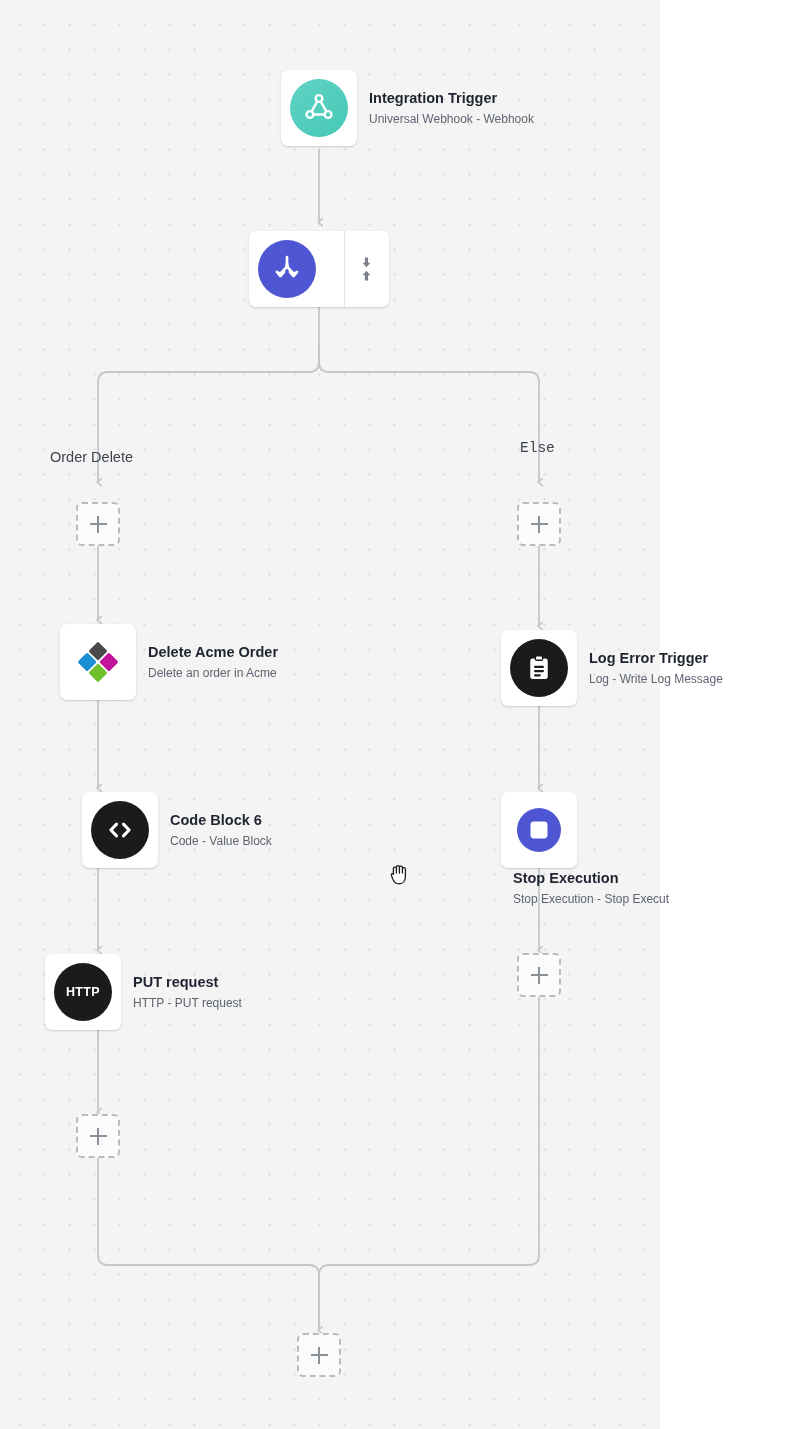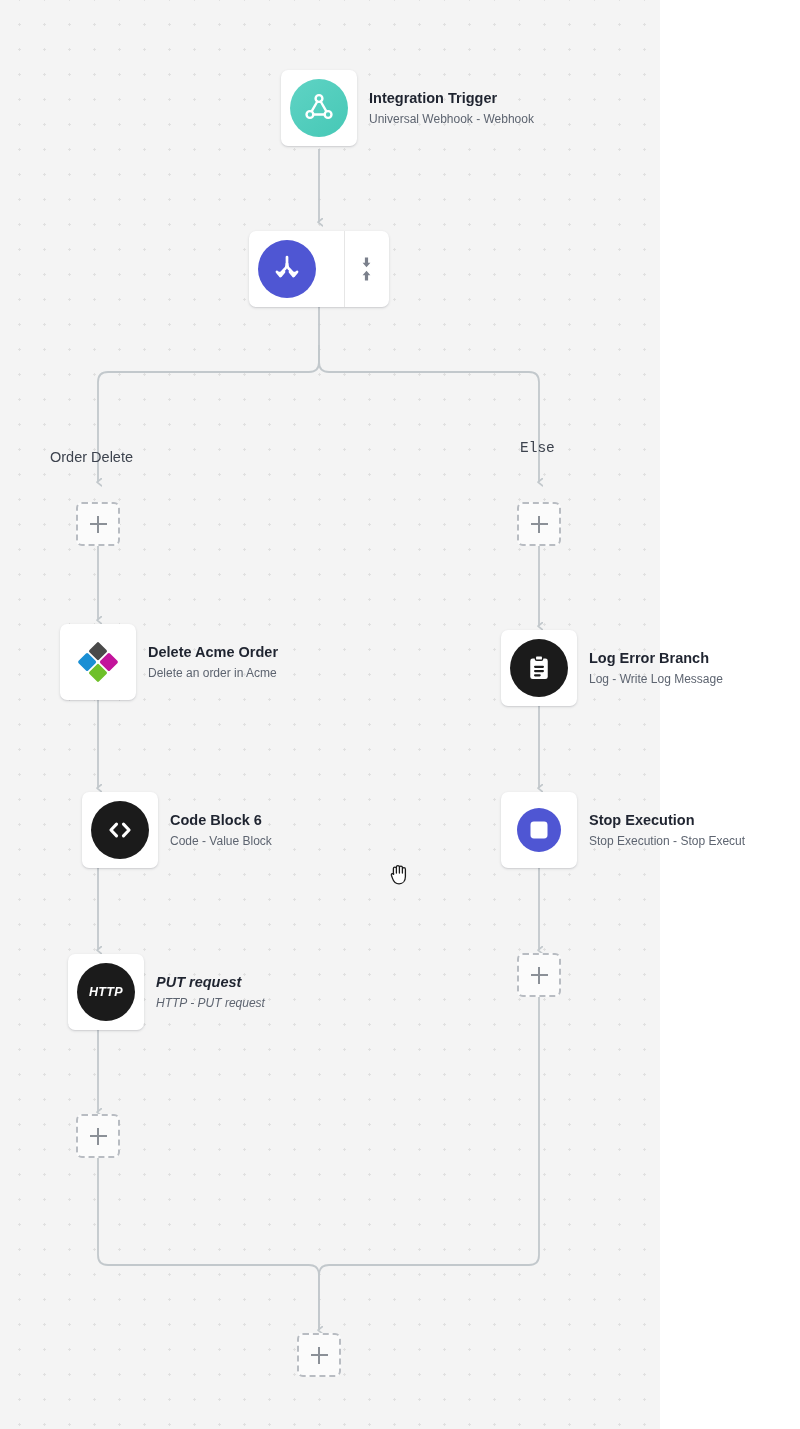--- a/index.html
+++ b/index.html
@@ -228,21 +228,21 @@
           <path d="M14.6 7.6 L18.8 12 L14.6 16.4"></path>
         </svg>
       </div>
     </div>
     <div class="labels">
       <div class="node-title">Code Block 6</div>
       <div class="node-subtitle">Code - Value Block</div>
     </div>
   </div>
 
-  <div class="node" style="left:68px; top:954px;font-style:italic;">
+  <div class="node" style="left:45px; top:954px;">
     <div class="card">
       <div class="icon-circle dark">
         <span class="http-text">HTTP</span>
       </div>
     </div>
     <div class="labels">
       <div class="node-title">PUT request</div>
       <div class="node-subtitle">HTTP - PUT request</div>
     </div>
   </div>
@@ -253,26 +253,26 @@
         <svg width="30" height="30" viewBox="0 0 24 24">
           <rect x="5" y="4.4" width="14" height="16.4" rx="1.9" fill="#ffffff"></rect>
           <rect x="9.1" y="2.2" width="5.8" height="3.6" rx="1.1" fill="#ffffff" stroke="#1b1b1b" stroke-width="1.1"></rect>
           <rect x="8" y="10.2" width="8" height="1.7" rx="0.85" fill="#1b1b1b"></rect>
           <rect x="8" y="13.6" width="8" height="1.7" rx="0.85" fill="#1b1b1b"></rect>
           <rect x="8" y="17" width="5.4" height="1.7" rx="0.85" fill="#1b1b1b"></rect>
         </svg>
       </div>
     </div>
     <div class="labels">
-      <div class="node-title">Log Error Branch</div>
+      <div class="node-title">Log Error Trigger</div>
       <div class="node-subtitle">Log - Write Log Message</div>
     </div>
   </div>
 
-  <div class="node" style="left:501px; top:792px;">
+  <div class="node" style="left:501px; top:792px;flex-direction:column;">
     <div class="card">
       <div class="icon-circle plain">
         <svg width="52" height="52" viewBox="0 0 52 52">
           <circle cx="26" cy="26" r="22" fill="#4f56d3"></circle>
           <rect x="17.5" y="17.5" width="17" height="17" rx="3.4" fill="#ffffff"></rect>
         </svg>
       </div>
     </div>
     <div class="labels">
       <div class="node-title">Stop Execution</div>

